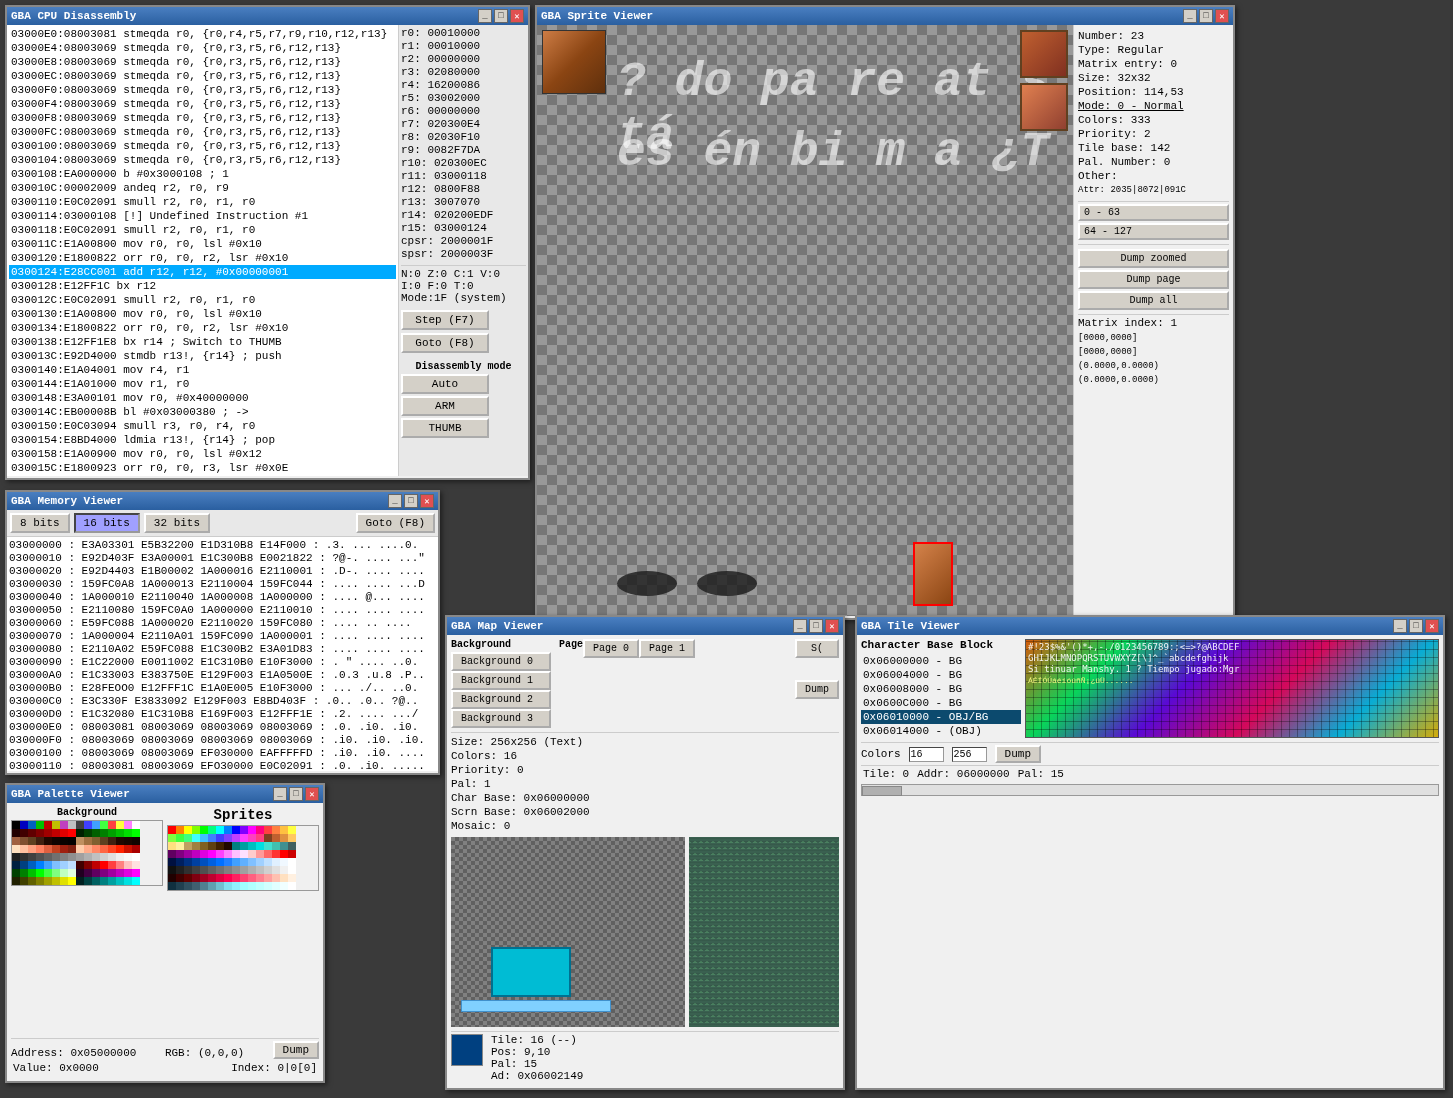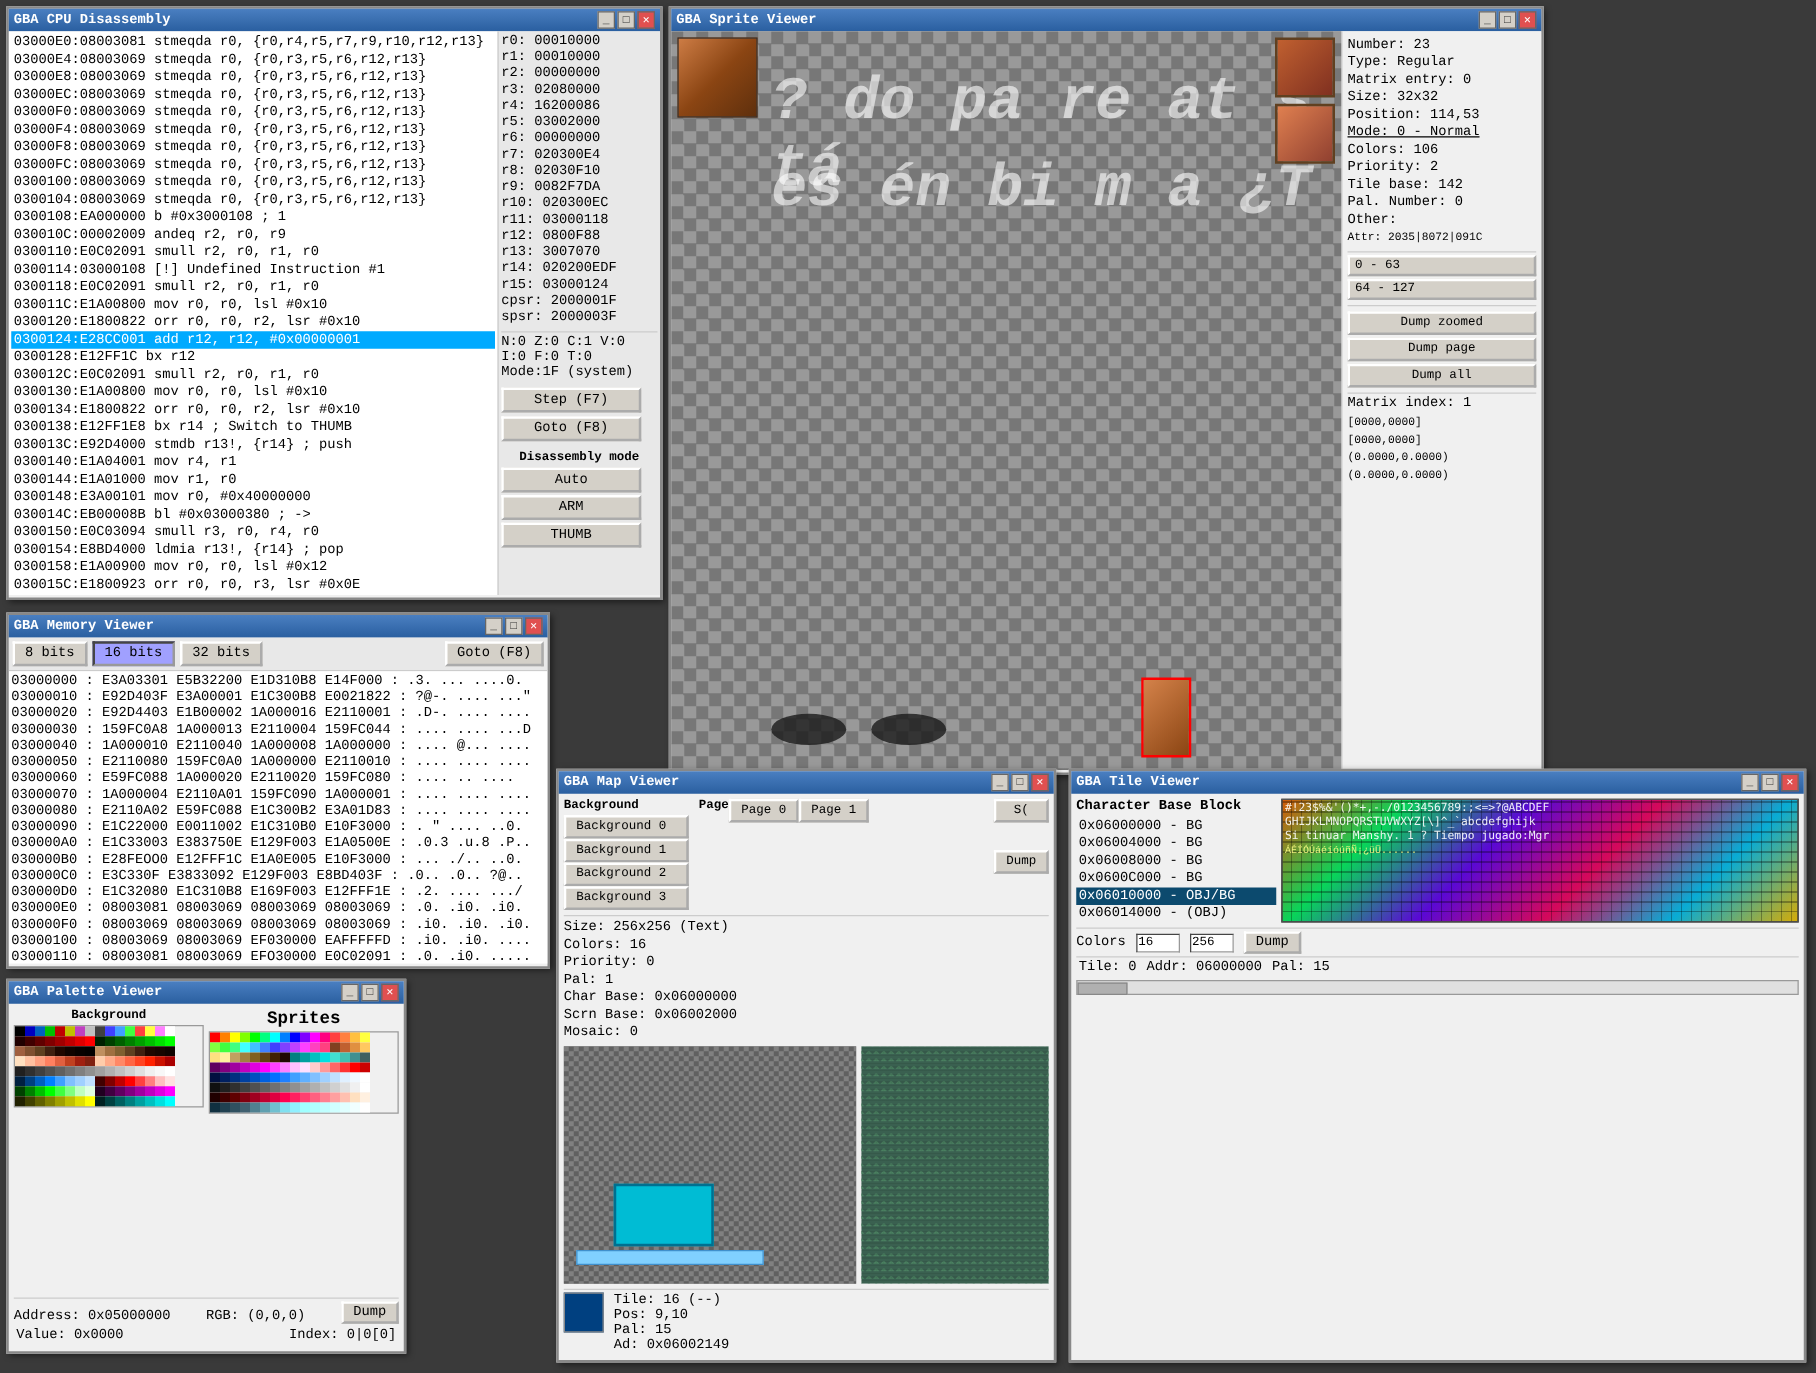--- a/index.html
+++ b/index.html
@@ -38,21 +38,21 @@
     .window-content { padding: 4px; overflow: hidden; }
 
     
     #cpu-window { left: 5px; top: 5px; width: 525px; height: 475px; }
     #cpu-window .window-content { padding: 0; display: flex; flex-direction: column; height: calc(100% - 20px); }
     .cpu-code { background: white; flex: 1; overflow: hidden; font-size: 10px; padding: 2px; }
     .cpu-line { padding: 0 2px; white-space: nowrap; color: #000; line-height: 14px; }
     .cpu-line.highlight { background: #00aaff; color: white; }
     .cpu-right { width: 120px; background: #e8e8e8; border-left: 1px solid #ccc; font-size: 10px; padding: 2px; }
     .cpu-main { display: flex; flex: 1; overflow: hidden; }
-    .cpu-btn { width: 112px; padding: 2px 8px; background: #d4d0c8; border: 2px outset #fff; cursor: pointer; text-align: center; font-size: 11px; }
+    .cpu-btn { width: 88px; padding: 2px 8px; background: #d4d0c8; border: 2px outset #fff; cursor: pointer; text-align: center; font-size: 11px; }
 
     
     #mem-window { left: 5px; top: 490px; width: 435px; height: 285px; }
     #mem-window .window-content { padding: 0; height: calc(100% - 20px); display: flex; flex-direction: column; }
     .mem-toolbar { padding: 3px; background: #e8e8e8; border-bottom: 1px solid #ccc; display: flex; gap: 4px; align-items: center; }
     .mem-btn { padding: 2px 8px; background: #d4d0c8; border: 2px outset #fff; cursor: pointer; }
     .mem-btn.active { background: #a0a0ff; border: 2px inset #999; }
     .mem-goto { padding: 2px 8px; background: #d4d0c8; border: 2px outset #fff; cursor: pointer; margin-left: auto; }
     .mem-content { background: white; flex: 1; overflow: hidden; font-size: 10px; padding: 2px; }
     .mem-line { white-space: nowrap; line-height: 13px; }
@@ -251,21 +251,21 @@
       </div>
     </div>
 
     <div class="sprite-right-panel">
       <div style="line-height:14px;">Number: 23</div>
       <div style="line-height:14px;">Type: Regular</div>
       <div style="line-height:14px;">Matrix entry: 0</div>
       <div style="line-height:14px;">Size: 32x32</div>
       <div style="line-height:14px;">Position: 114,53</div>
       <div style="line-height:14px;text-decoration:underline;">Mode: 0 - Normal</div>
-      <div style="line-height:14px;">Colors: 106</div>
+      <div style="line-height:14px;">Colors: 333</div>
       <div style="line-height:14px;">Priority: 2</div>
       <div style="line-height:14px;">Tile base: 142</div>
       <div style="line-height:14px;">Pal. Number: 0</div>
       <div style="line-height:14px;">Other:</div>
       <div style="line-height:14px; font-size:9px;">Attr: 2035|8072|091C</div>
       <div style="margin-top:4px; height:1px; background:#ccc;"></div>
       <button class="sprite-range-btn">0 - 63</button>
       <button class="sprite-range-btn">64 - 127</button>
       <div style="height:1px; background:#ccc; margin:4px 0;"></div>
       <button class="sprite-action-btn">Dump zoomed</button>

